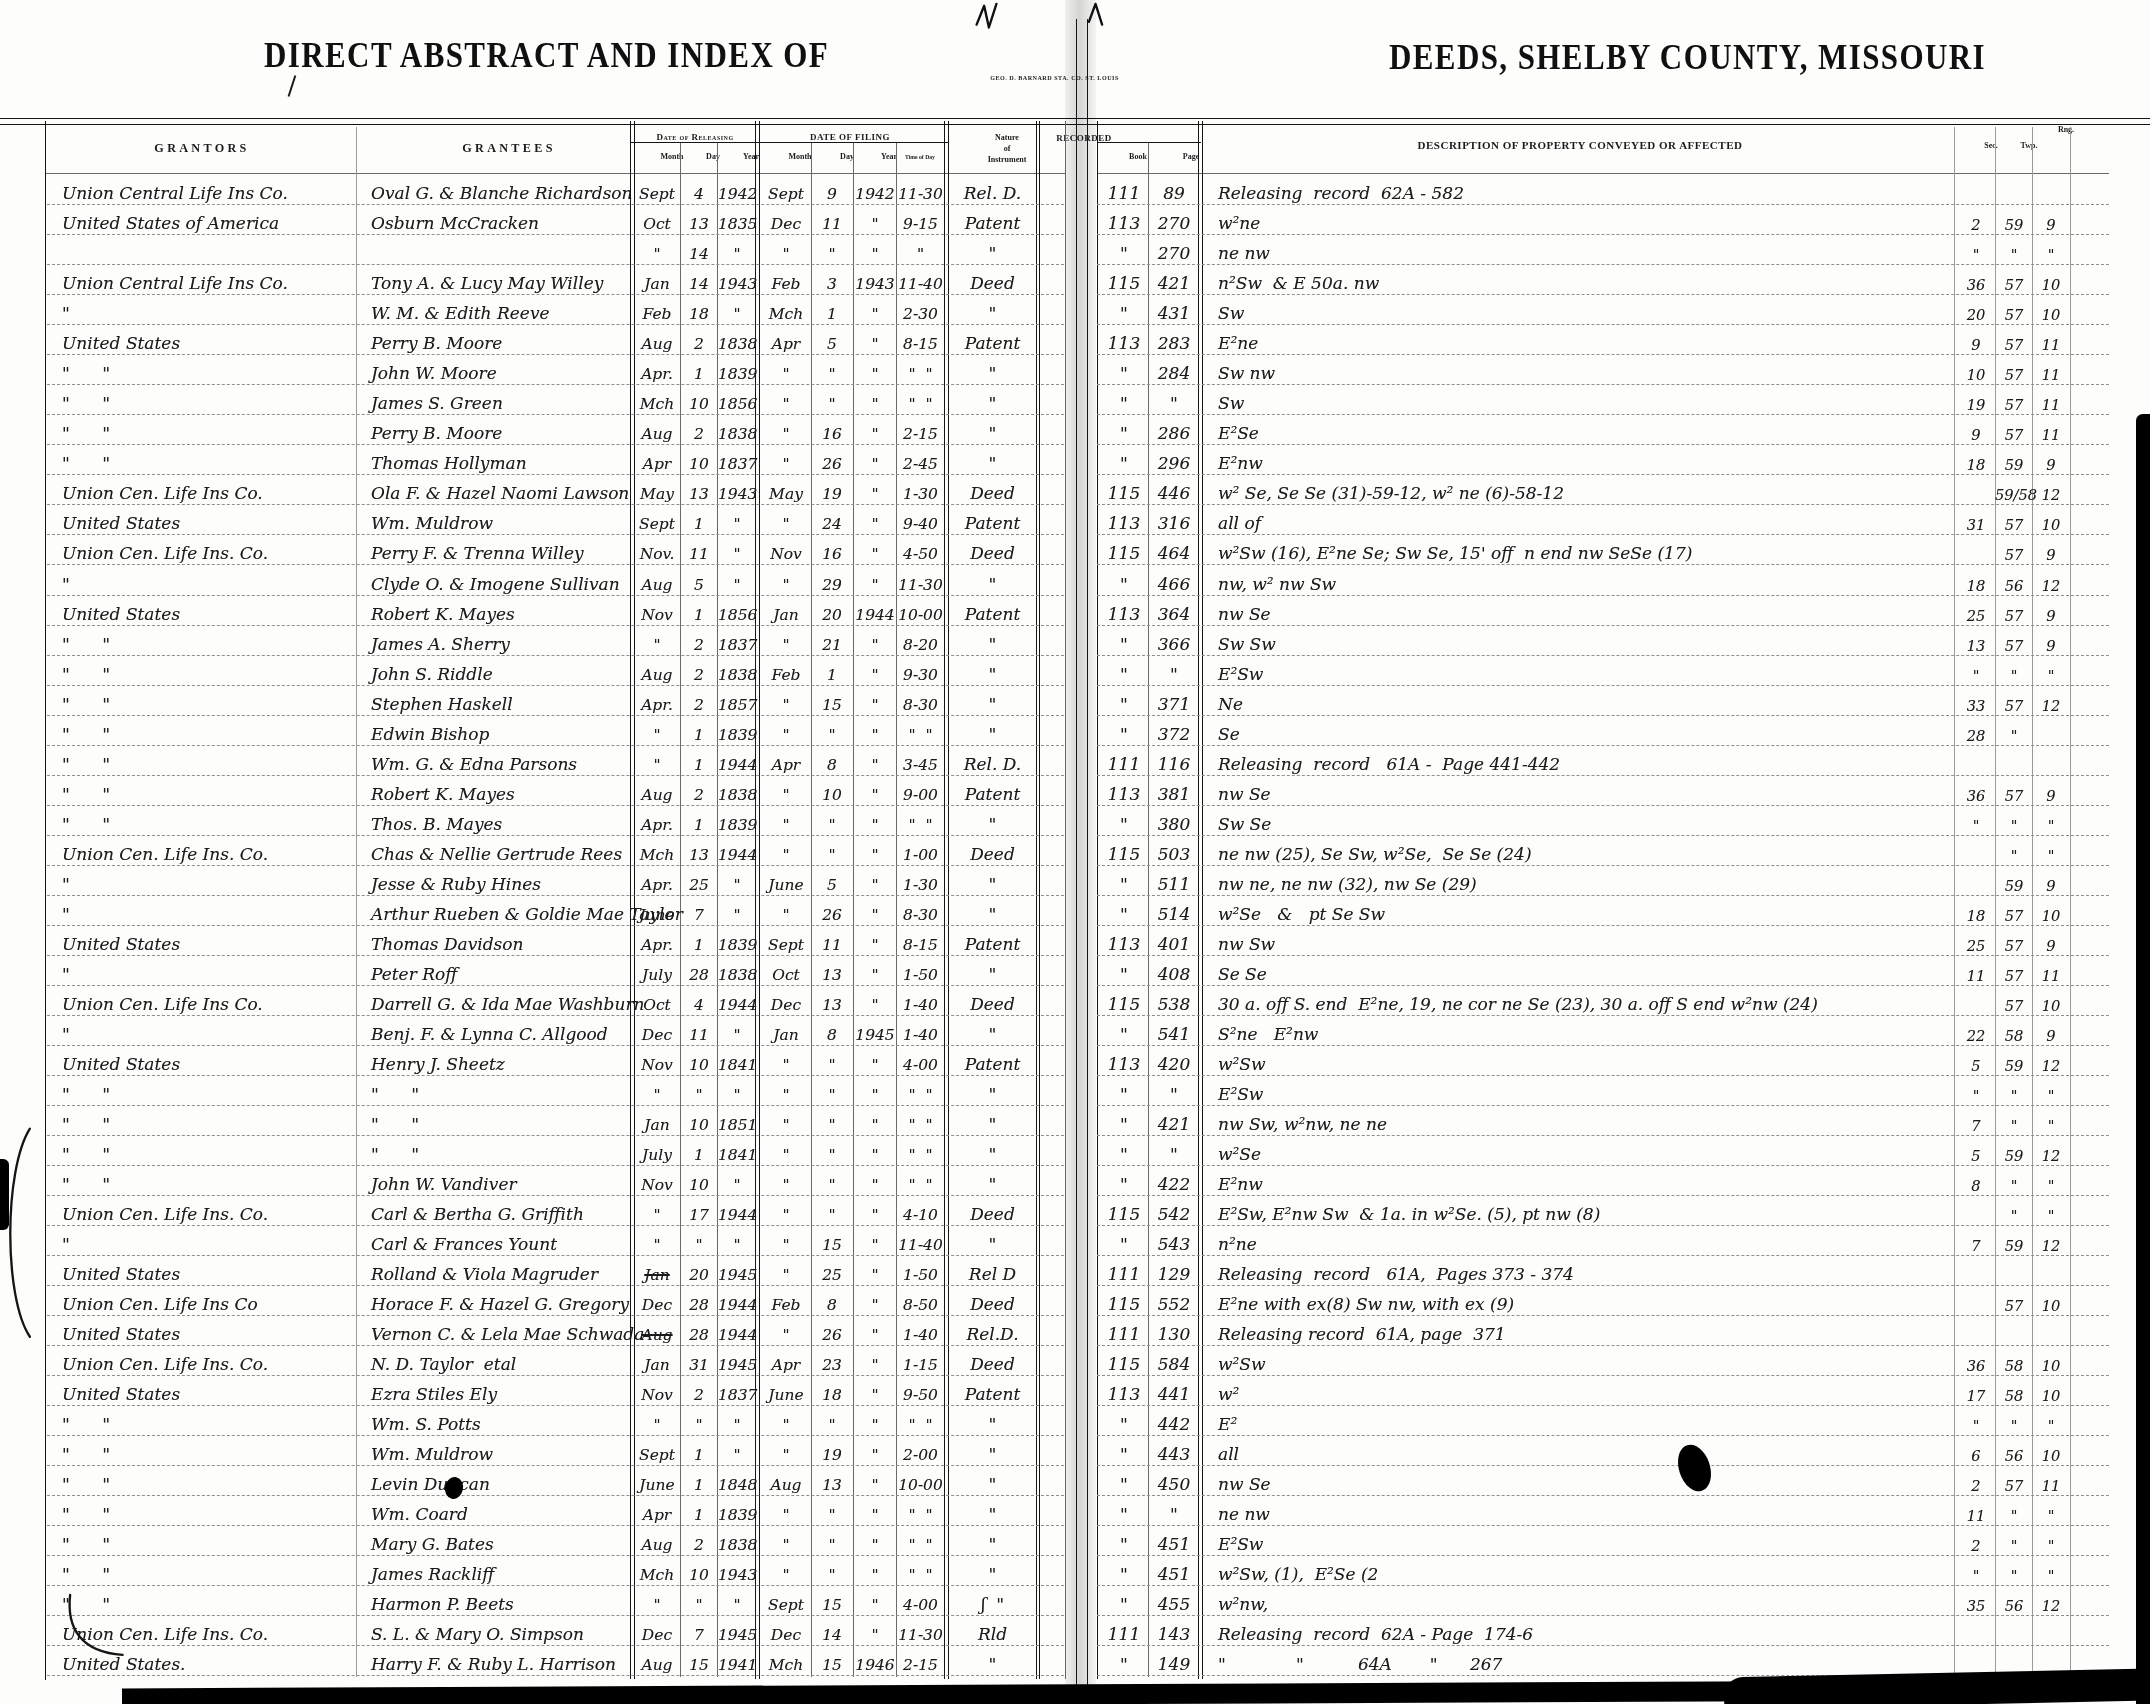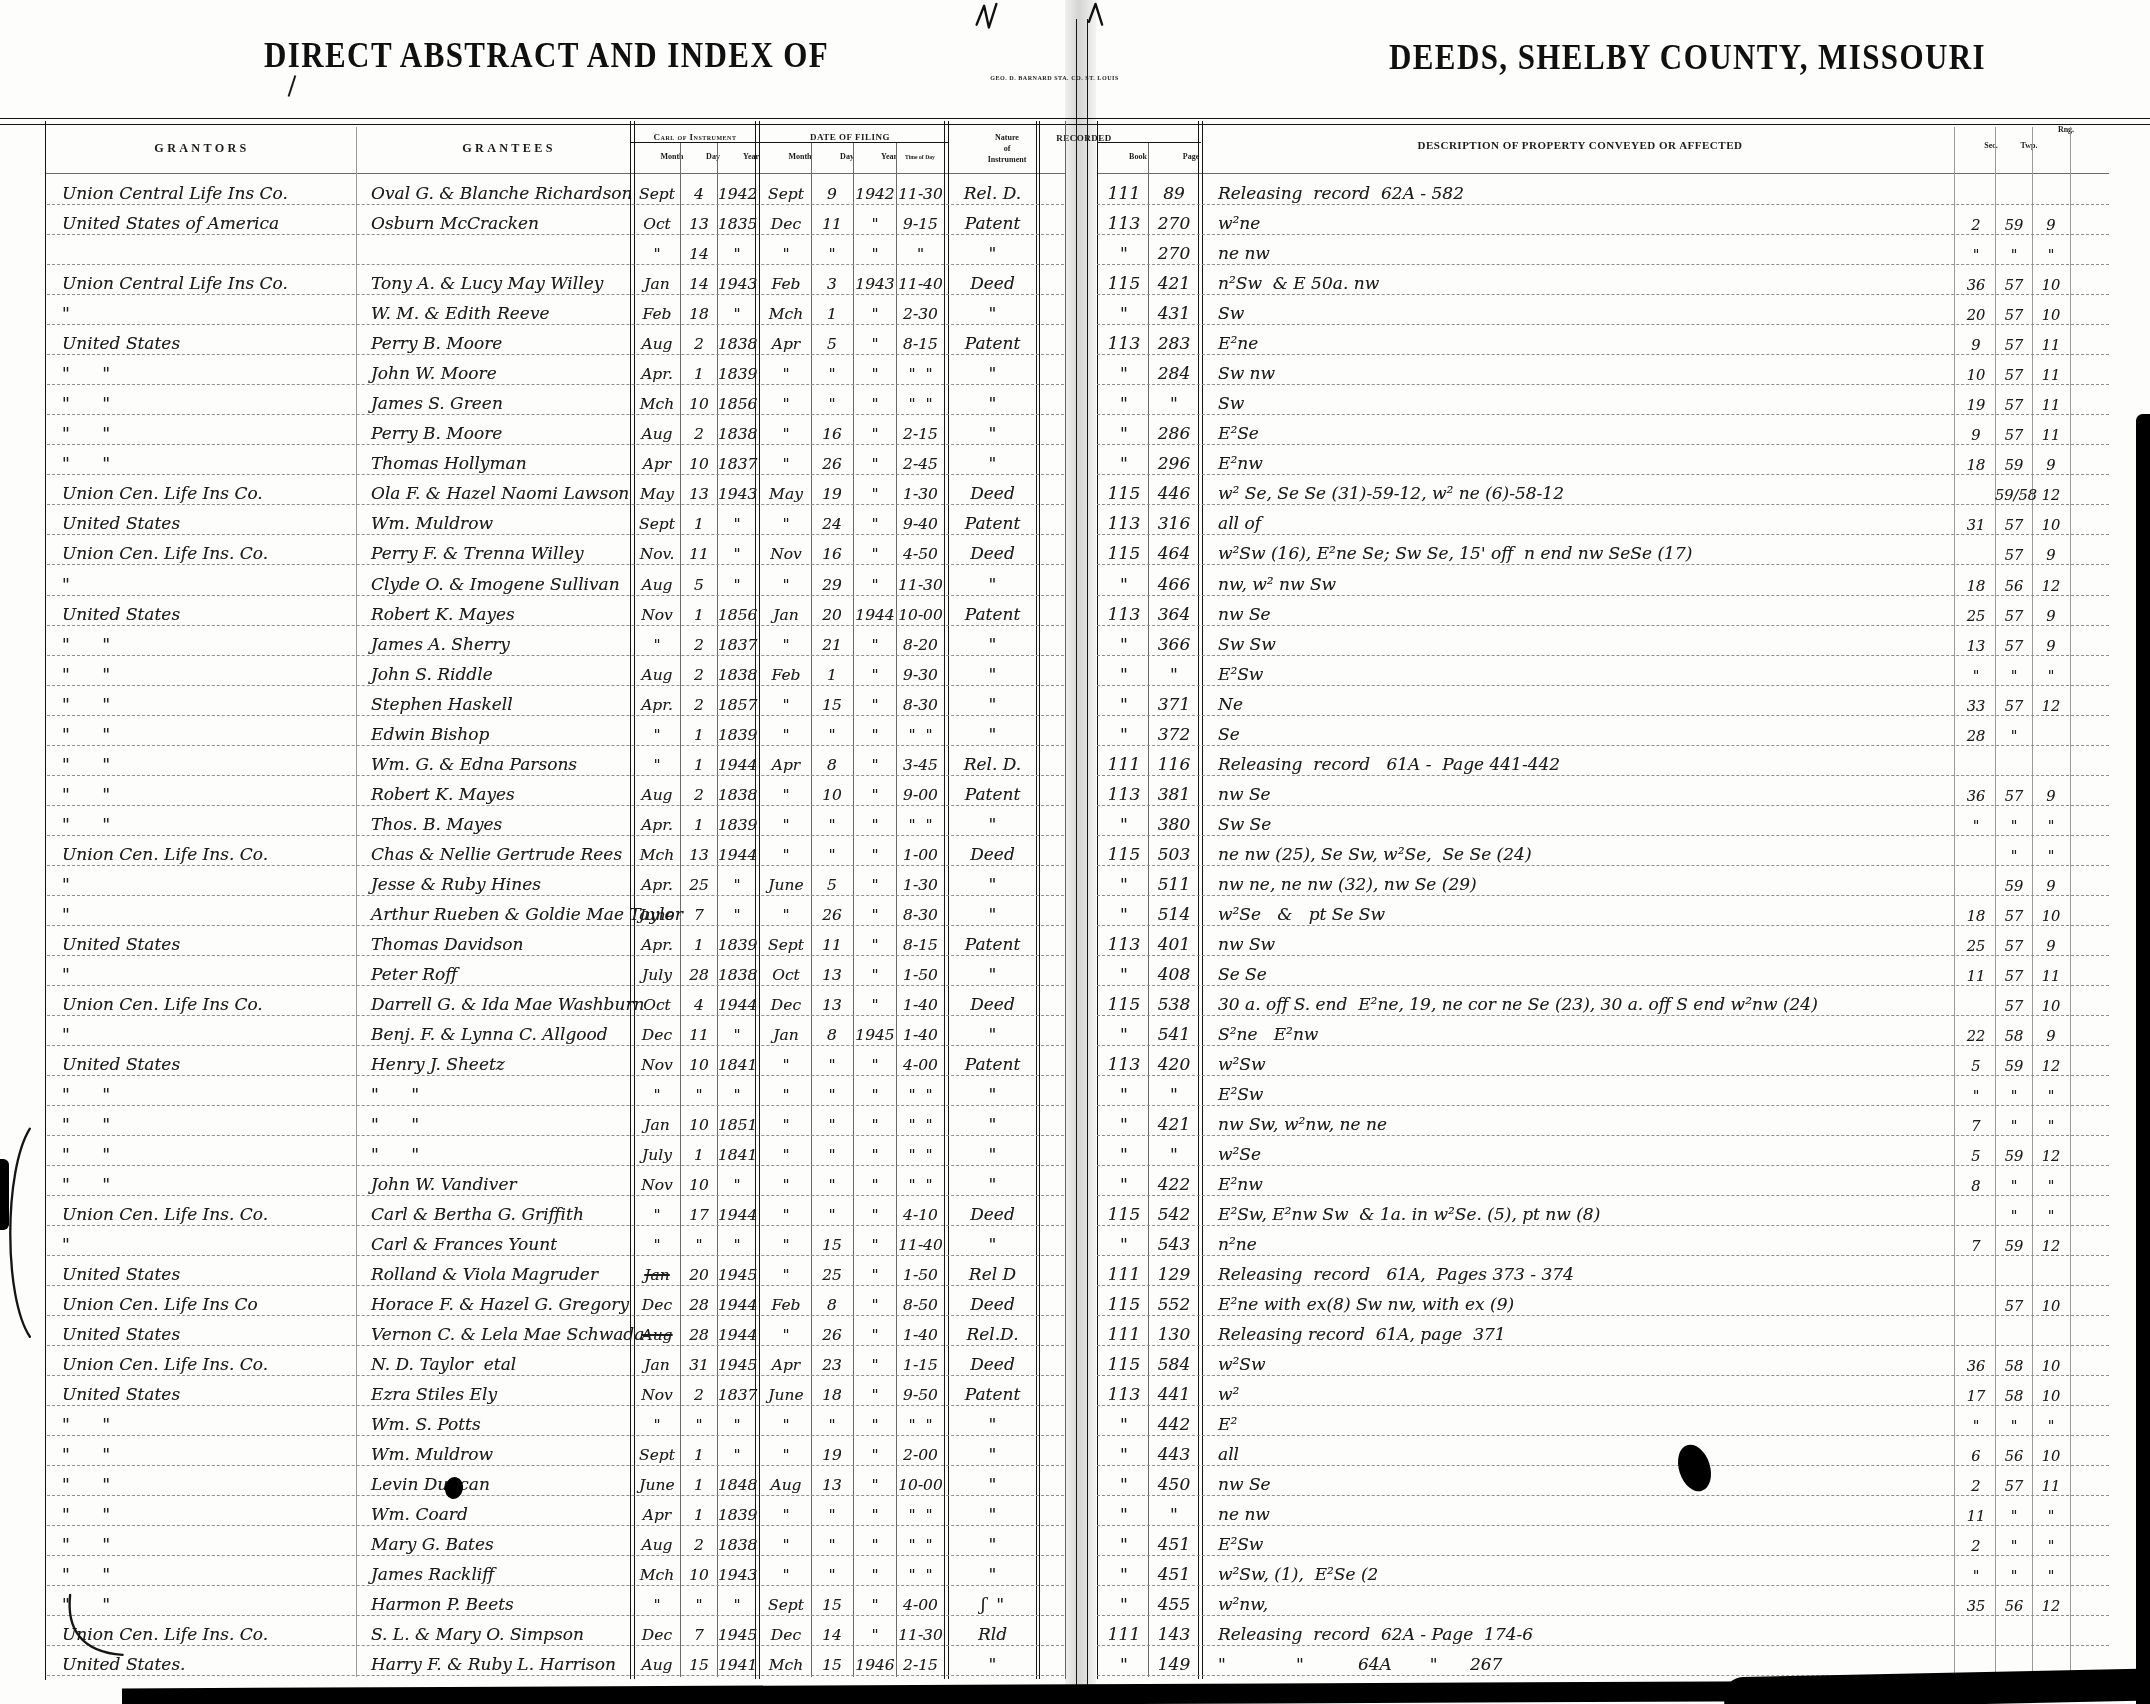--- a/index.html
+++ b/index.html
@@ -62,21 +62,21 @@
   <div class="title" id="title-left">DIRECT ABSTRACT AND INDEX OF</div>
   <div class="title" id="title-right">DEEDS, SHELBY COUNTY, MISSOURI</div>
   <div id="imprint">GEO. D. BARNARD STA. CO. ST. LOUIS</div>
   <div id="title-slash"></div>
 
   <div class="hline" style="left:0;top:118px;width:2151px;height:0.9px;"></div>
   <div class="hline" style="left:0;top:124px;width:2151px;height:1.4px;"></div>
 
   <div class="hlabel big" style="left:202px;top:141px;">GRANTORS</div>
   <div class="hlabel big" style="left:509px;top:141px;">GRANTEES</div>
-  <div class="hlabel box" style="left:695px;top:132px;font-variant:small-caps;">Carl of Instrument</div>
+  <div class="hlabel box" style="left:695px;top:132px;font-variant:small-caps;">Date of Releasing</div>
   <div class="hlabel box" style="left:850px;top:132px;">DATE OF FILING</div>
   <div class="hlabel sub" style="left:657px;top:152px;">Month</div>
   <div class="hlabel sub" style="left:698px;top:152px;">Day</div>
   <div class="hlabel sub" style="left:736px;top:152px;">Year</div>
   <div class="hlabel sub" style="left:785px;top:152px;">Month</div>
   <div class="hlabel sub" style="left:832px;top:152px;">Day</div>
   <div class="hlabel sub" style="left:874px;top:152px;">Year</div>
   <div class="hlabel tiny" style="left:920px;top:154px;">Time of Day</div>
   <div class="hlabel sub" style="left:992px;top:133px;">Nature</div>
   <div class="hlabel sub" style="left:992px;top:144px;">of</div>

